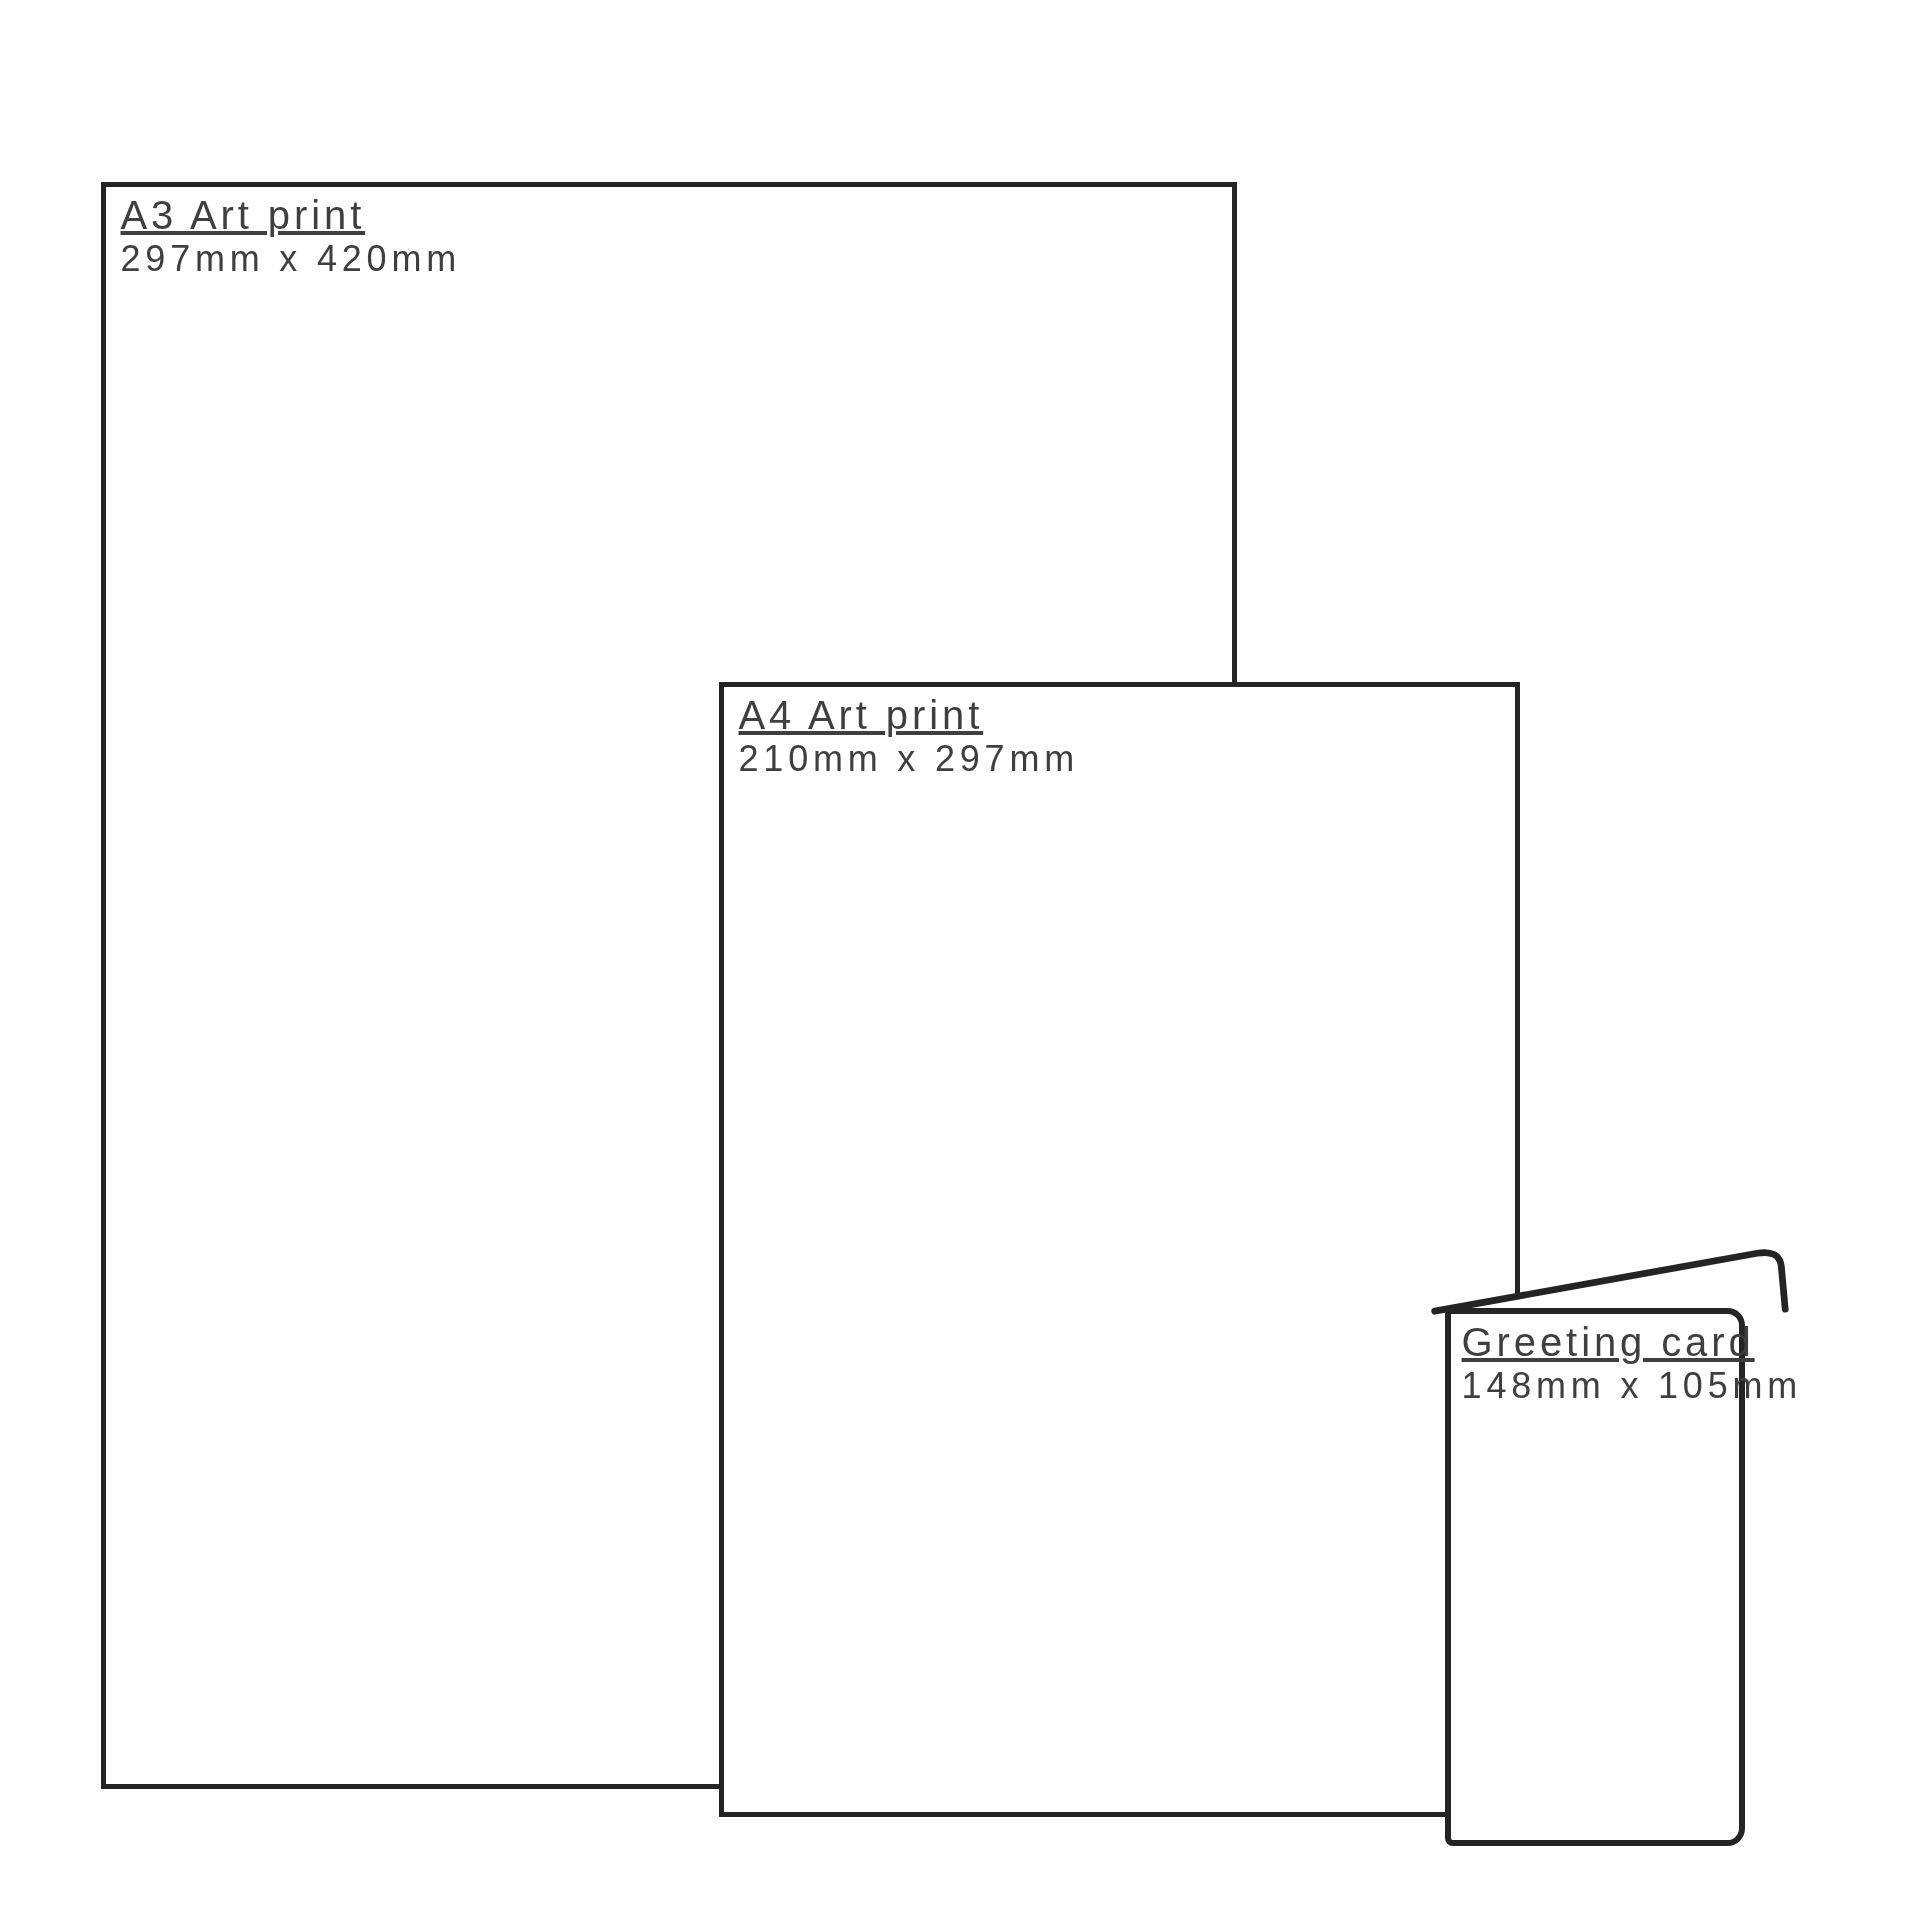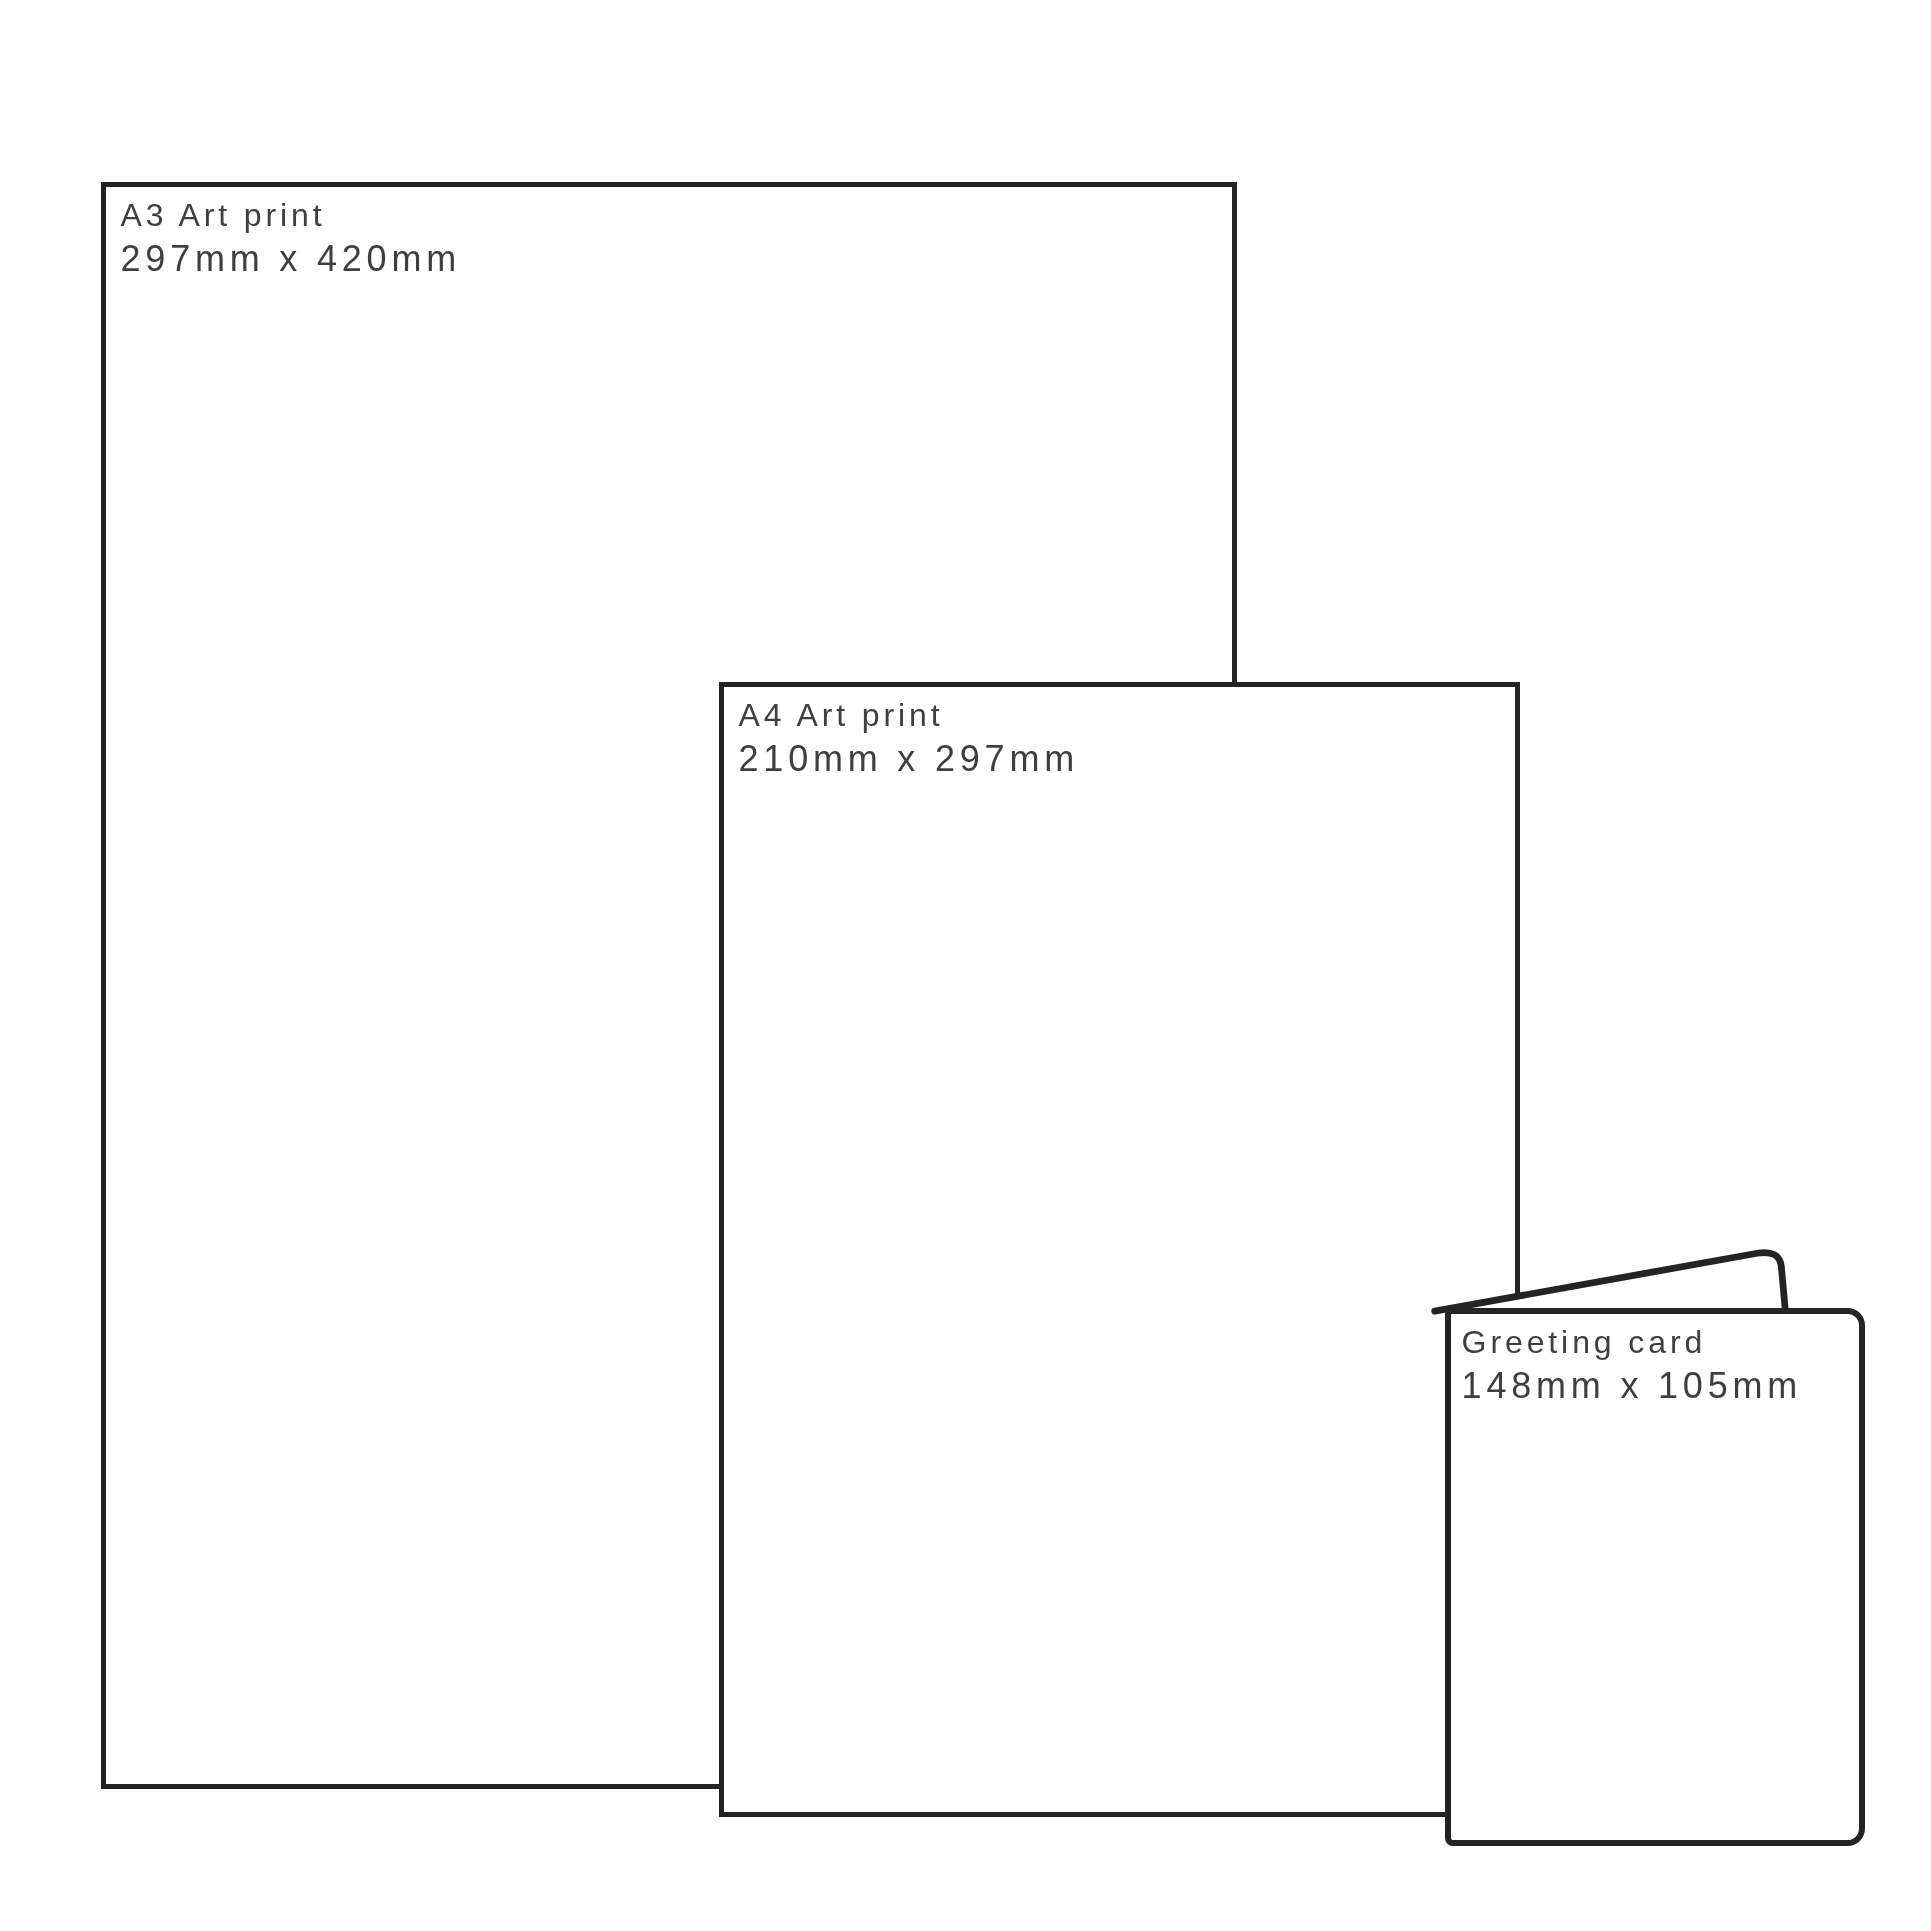--- a/index.html
+++ b/index.html
@@ -24,43 +24,44 @@
   .sheet-a3 {
     left: 101px; top: 182px;
     width: 1136px; height: 1607px;
   }
   .sheet-a4 {
     left: 719px; top: 682px;
     width: 801px; height: 1135px; padding-left: 36px;
   }
   .sheet-card {
     left: 1445px; top: 1308px;
-    width: 420px; height: 538px;
+    width: 300px; height: 538px;
     border-width: 6.8px;
     border-radius: 5.8px 17.4px 17.4px 7.7px;
   }
   .flap-layer {
     position: absolute;
     left: 0; top: 0;
     width: 1931px; height: 1931px;
     pointer-events: none;
   }
   .label {
     position: absolute;
     left: 14.5px; top: 3.9px;
     white-space: nowrap;
     color: #3f3f3f;
   }
   .sheet-card .label {
     left: 10.6px;
   }
   .label .title {
-    font-size: 32px;
+    font-size: 40px;
     line-height: 48px;
     letter-spacing: 3.9px;
+    text-decoration: underline;
   }
   .label .dims {
     font-size: 36px;
     line-height: 40px;
     letter-spacing: 4.8px;
   }
 </style>
 </head>
 <body>
 

